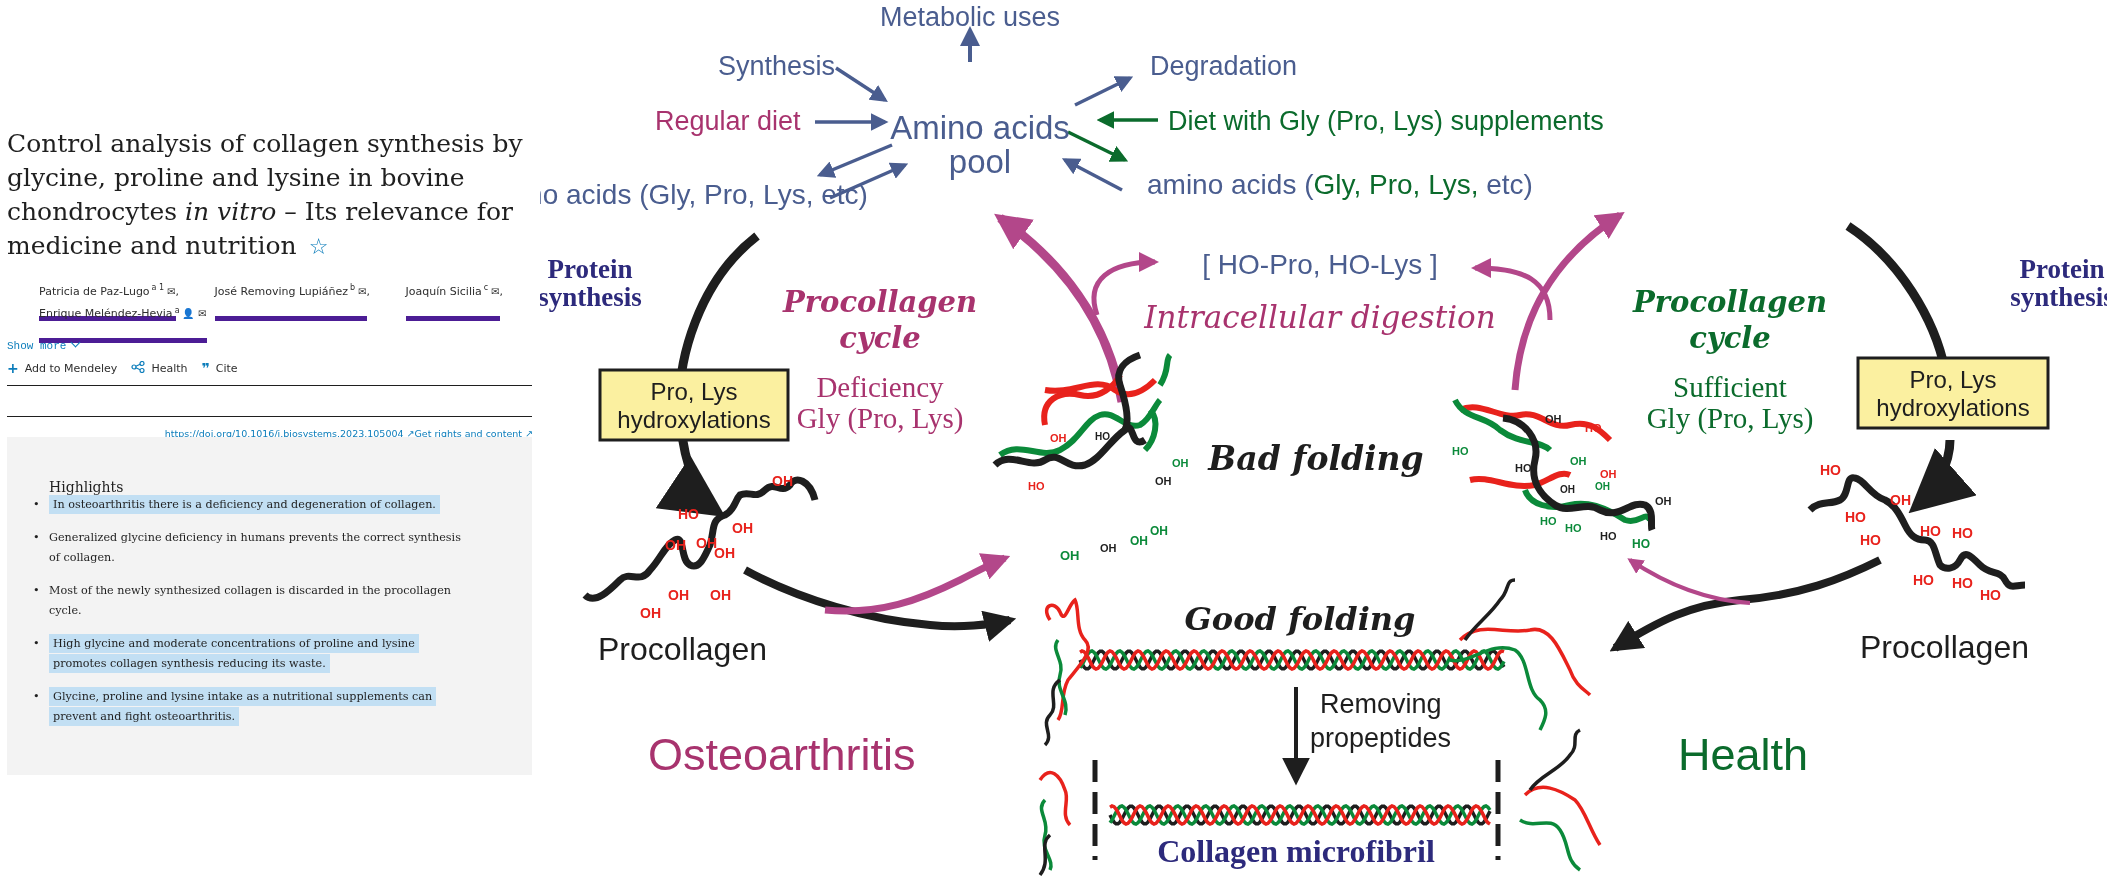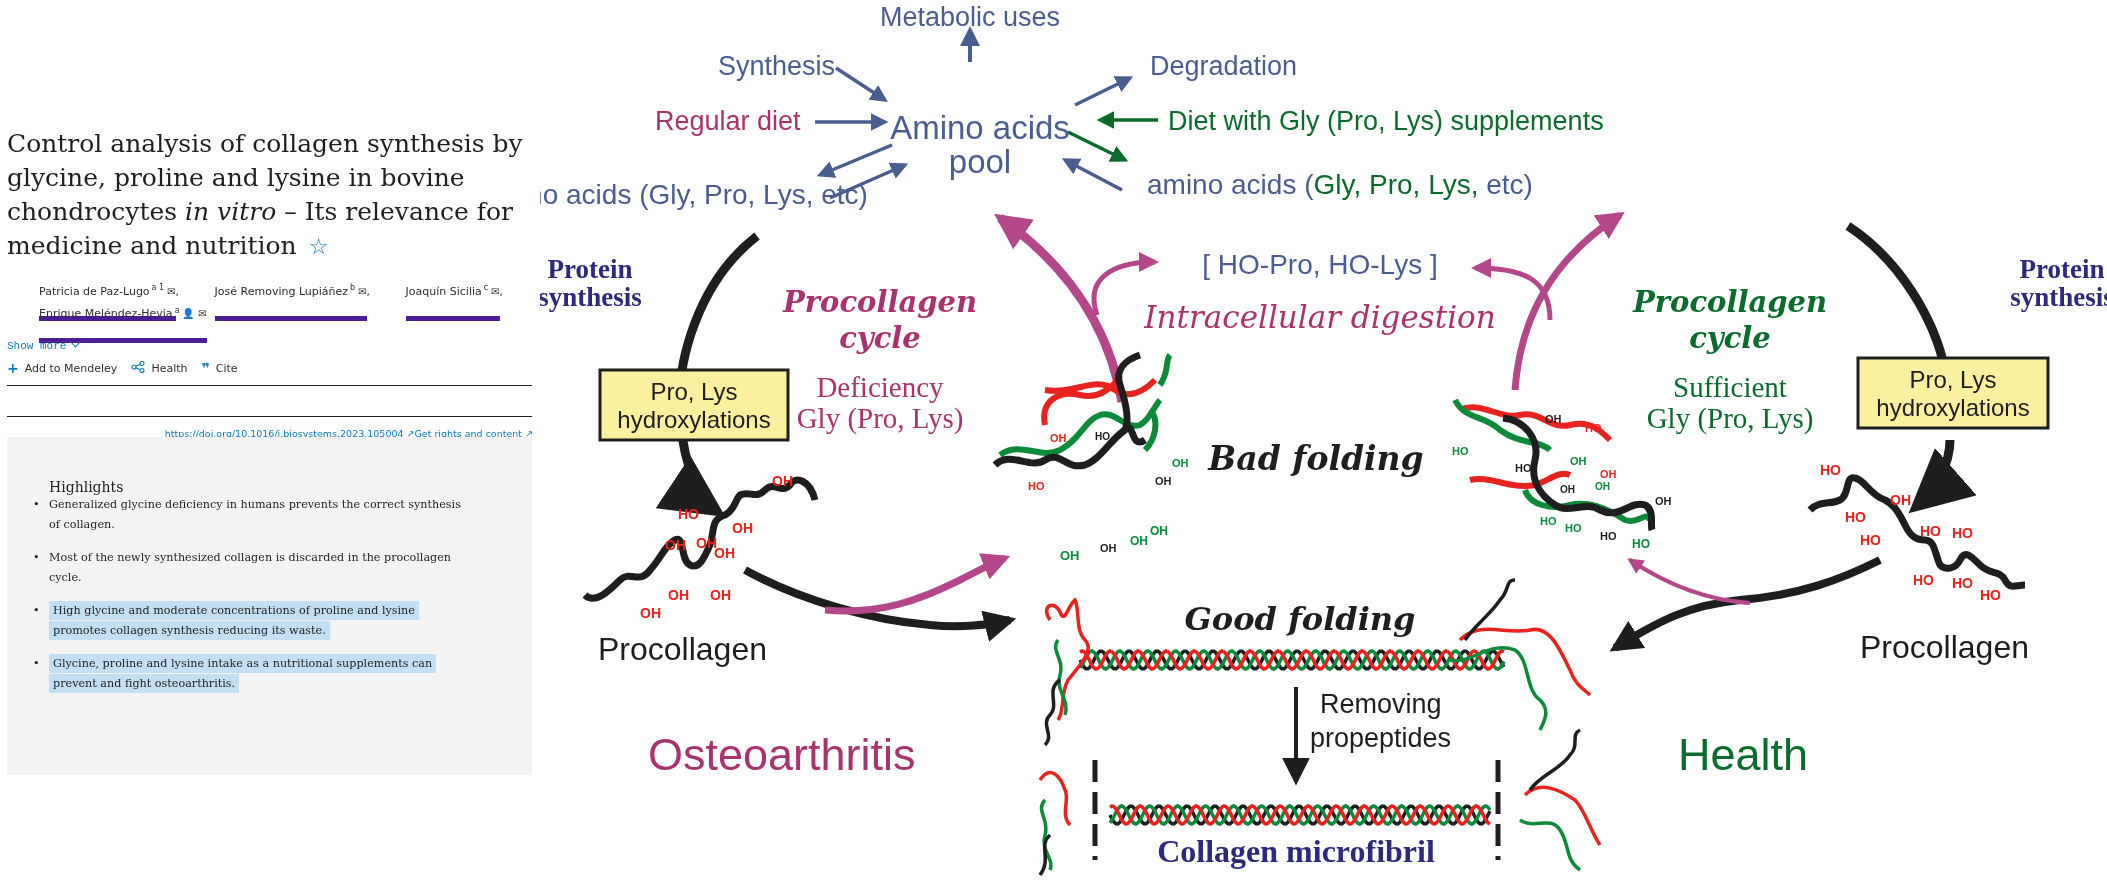--- a/index.html
+++ b/index.html
@@ -86,20 +86,21 @@
   <div class="rule" style="top:385px" data-name="divider"></div>
   <div class="doi-row" data-name="doi-row">
     <span data-name="doi-link">https://doi.org/10.1016/j.biosystems.2023.105004 ↗</span>
     <span data-name="get-rights-link">Get rights and content ↗</span>
   </div>
   <div class="rule" style="top:416px" data-name="divider"></div>
 
   <section class="highlights" data-name="highlights-panel">
     <h2 class="hl-title" data-name="highlights-title">Highlights</h2>
     <ul class="hl-list" data-name="highlights-list">
+      <li class="hl-item sel" data-name="highlight-item"><span class="txt" data-name="highlight-text">In osteoarthritis there is a deficiency and degeneration of collagen.</span></li>
       <li class="hl-item" data-name="highlight-item"><span class="txt" data-name="highlight-text">Generalized glycine deficiency in humans prevents the correct synthesis of collagen.</span></li>
       <li class="hl-item" data-name="highlight-item"><span class="txt" data-name="highlight-text">Most of the newly synthesized collagen is discarded in the procollagen cycle.</span></li>
       <li class="hl-item sel" data-name="highlight-item"><span class="txt" data-name="highlight-text">High glycine and moderate concentrations of proline and lysine promotes collagen synthesis reducing its waste.</span></li>
       <li class="hl-item sel" data-name="highlight-item"><span class="txt" data-name="highlight-text">Glycine, proline and lysine intake as a nutritional supplements can prevent and fight osteoarthritis.</span></li>
     </ul>
   </section>
 </div>
 
 <div class="figure" data-name="graphical-abstract">
 <svg width="1567" height="885" viewBox="0 0 1567 885" data-name="collagen-cycle-diagram">

